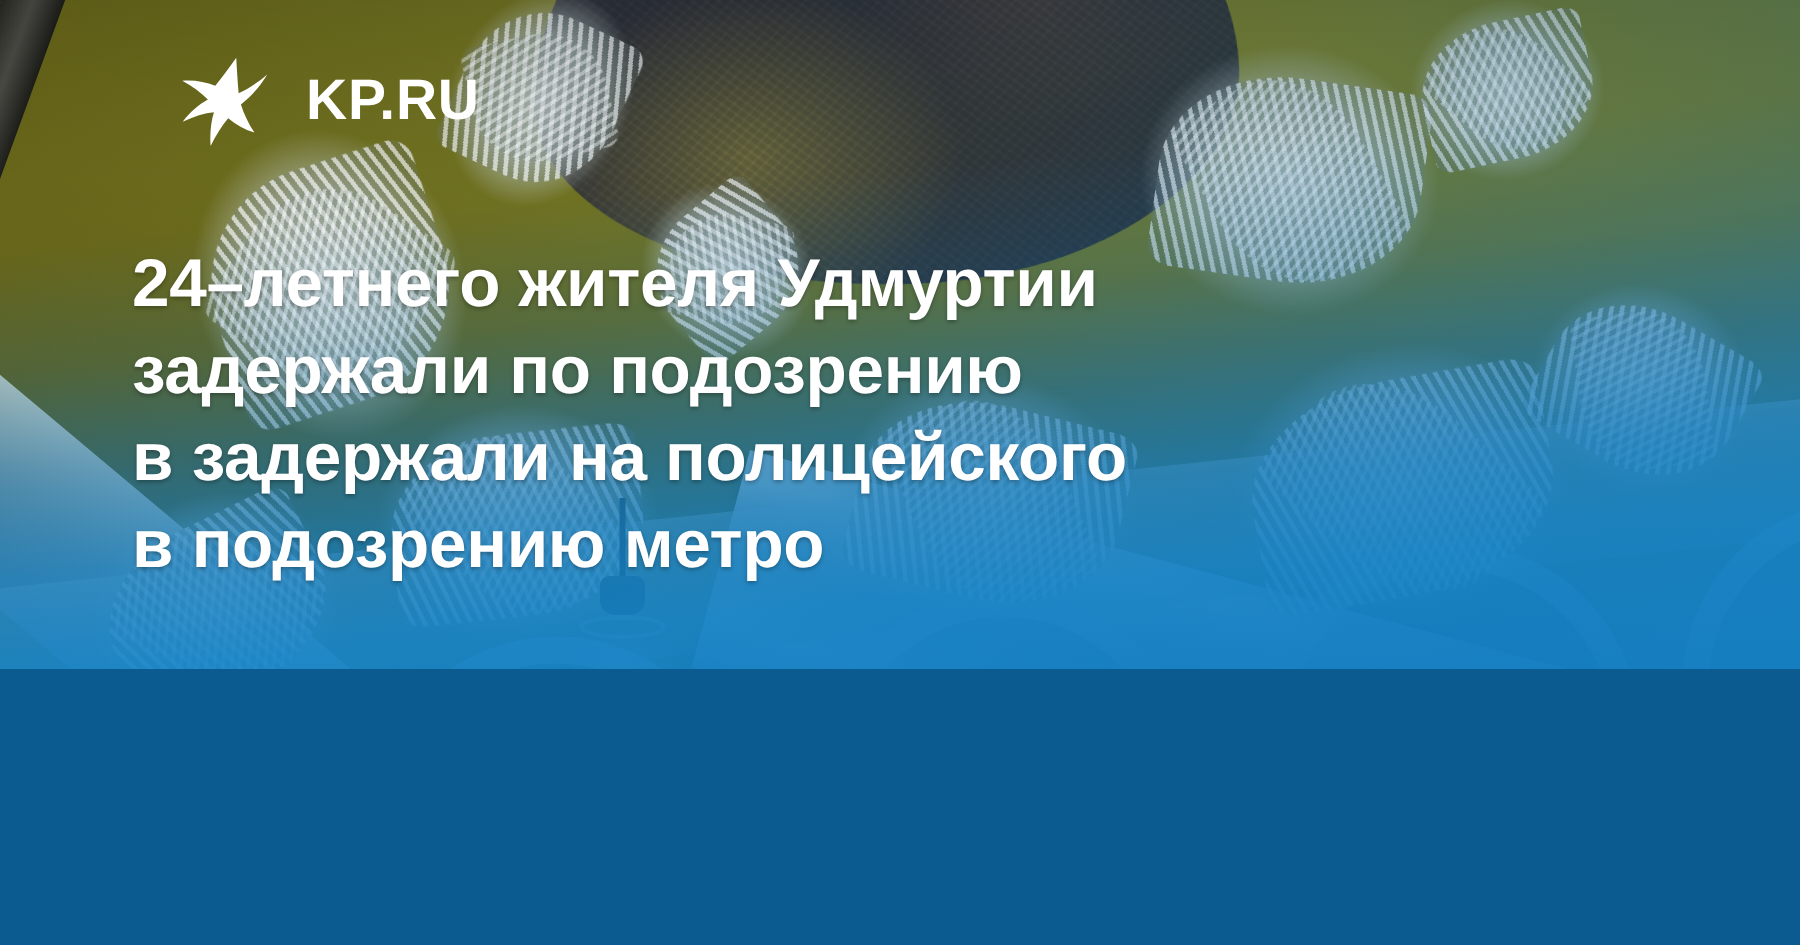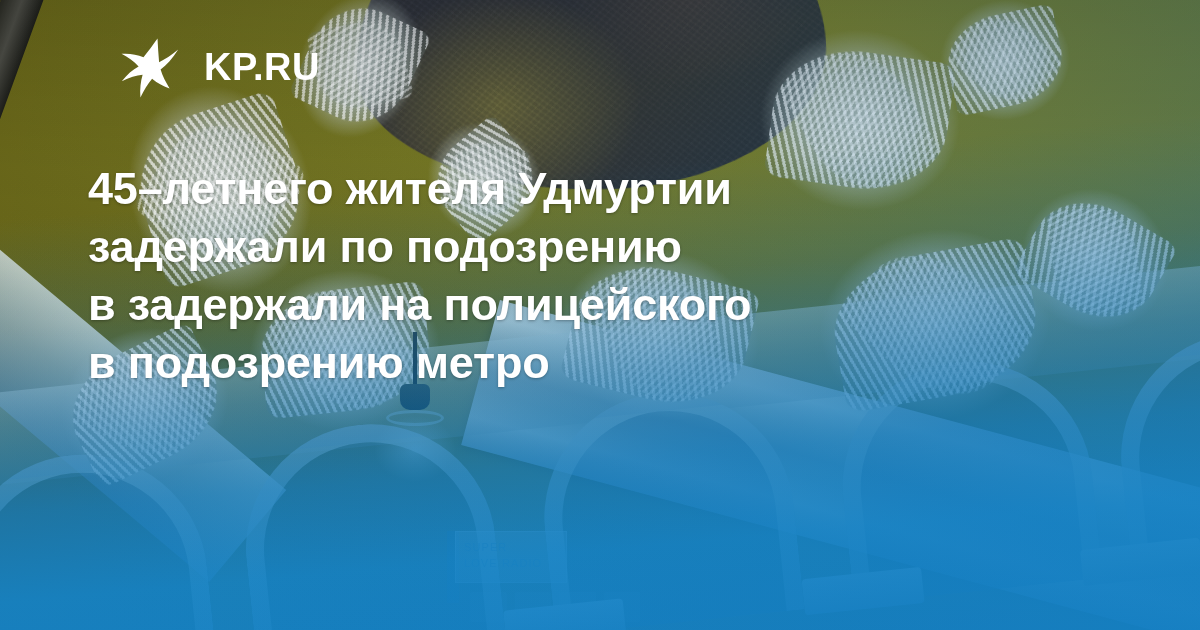--- a/index.html
+++ b/index.html
@@ -6,21 +6,21 @@
   * { margin:0; padding:0; box-sizing:border-box; }
   html, body {
     width:1200px; height:630px;
     background:#0b5b90;
     font-family:"Liberation Sans", sans-serif;
     overflow:hidden;
   }
 
   .card {
     position:relative;
-    width:1200px; height:630px;
+    width:1200px; height:446px;
     overflow:hidden;
     background:#6f6d1c;
   }
 
   
   .photo { position:absolute; inset:0; overflow:hidden; }
 
   
   .bg-olive{
     position:absolute; inset:0;
@@ -296,21 +296,21 @@
              C16.2 21.3 22 25.6 26.6 30.4 C20.8 33.6 14.8 38.6 9.8 45.2
              C17.2 41.6 24.4 39.4 30.6 38.8 C28.6 45.6 27.8 53.2 28.4 61.4
              C31.9 54.2 35.9 47.9 40.1 42.8 C45.6 47.4 51.6 50.6 57.6 52.4
              C53.6 46.2 50.5 39.8 48.6 33.6 C54.6 29.2 60.6 22.6 66.2 13.6
              C59.4 19.4 52.9 23.6 47.1 26.2 C46.4 18.1 45.9 10.1 45.5 2.5 Z"></path>
       </svg>
       <div class="brand-name">KP.RU</div>
     </div>
 
     <div class="headline">
-      <div>45–летнего жителя Удмуртии</div>
+      <div>24–летнего жителя Удмуртии</div>
       <div>задержали по подозрению</div>
       <div>в задержали на полицейского</div>
       <div>в подозрению метро</div>
     </div>
 
 
   </div>
 </div>
 
 </body></html>

